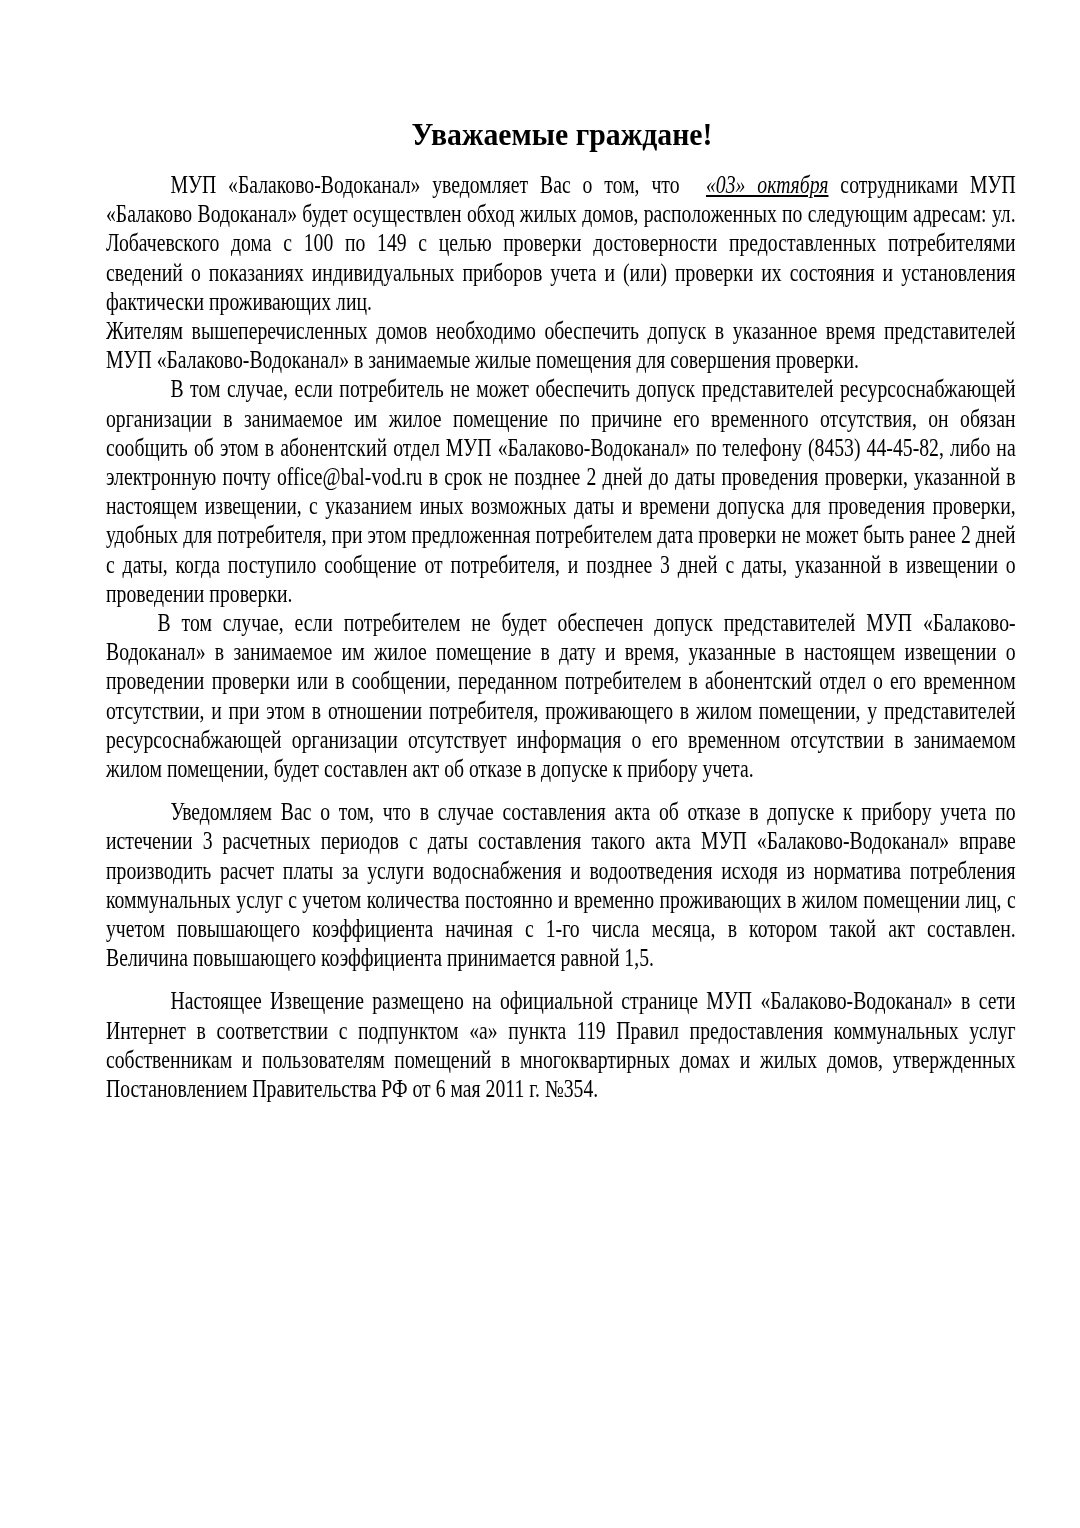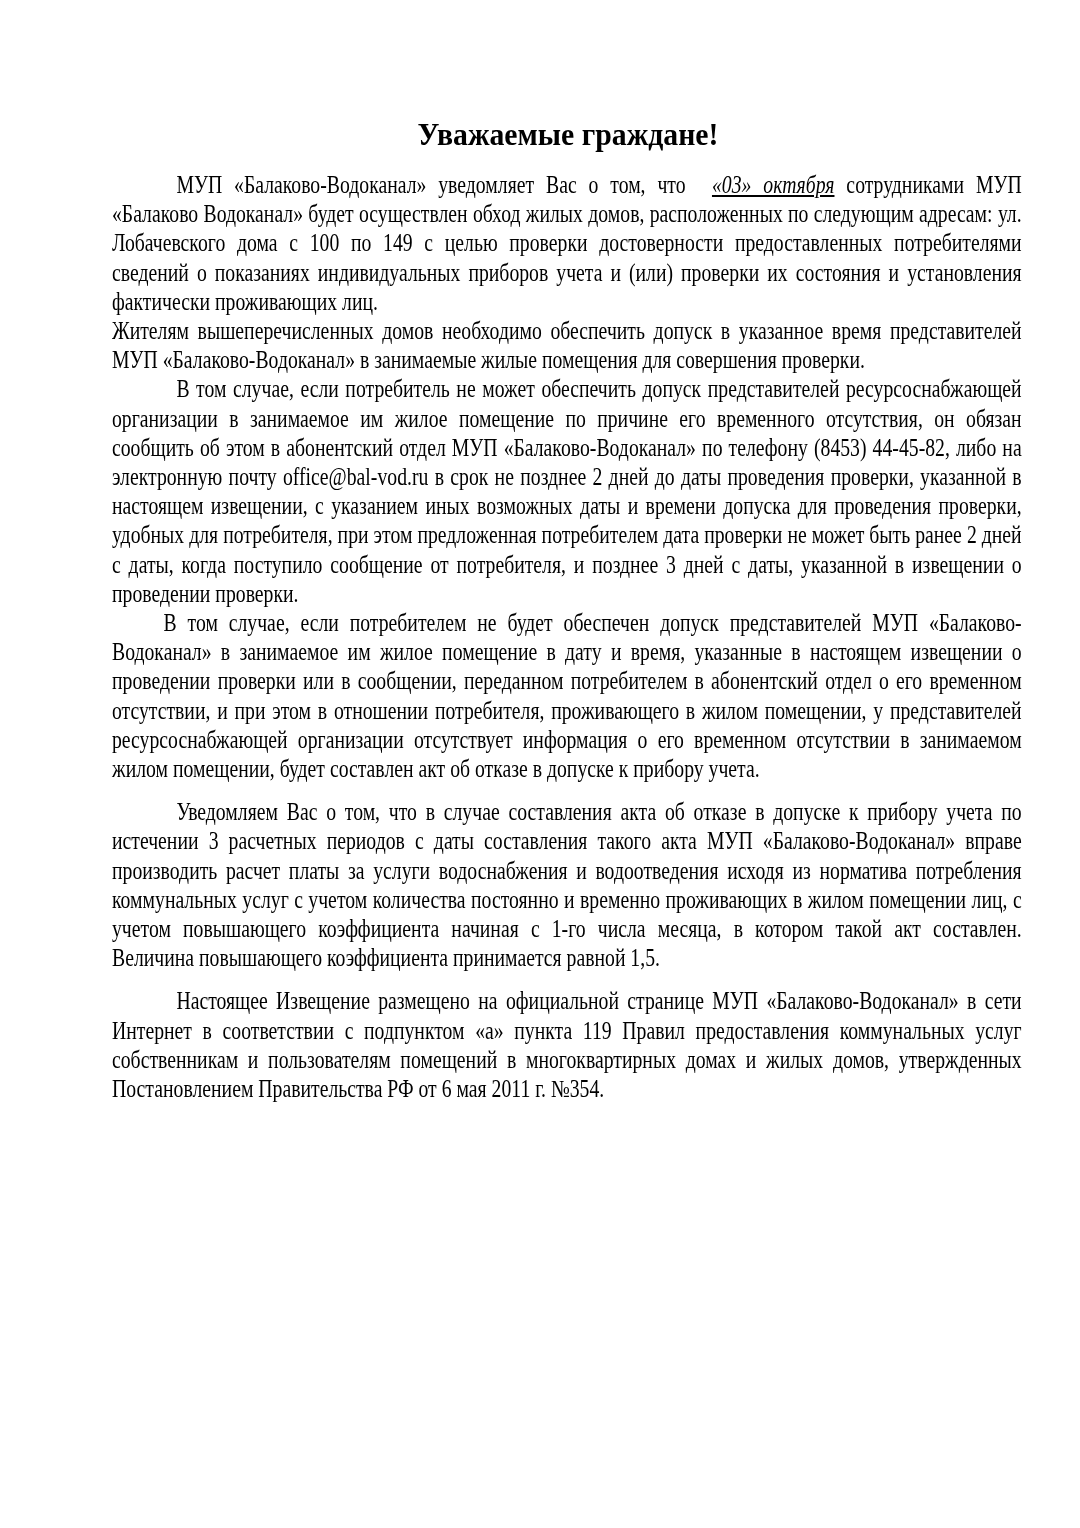--- a/index.html
+++ b/index.html
@@ -10,21 +10,21 @@
     body {
       width: 1080px;
       height: 1528px;
       position: relative;
       overflow: hidden;
       color: #000000;
       font-family: "Liberation Serif", "DejaVu Serif", serif;
     }
     .page {
       position: absolute;
-      left: 8px;
+      left: 2px;
       top: 0;
       width: 952px;
       height: 1528px;
       background: #ffffff;
     }
     .title {
       position: absolute;
       top: 114px;
       left: 0;
       width: 1120px;

